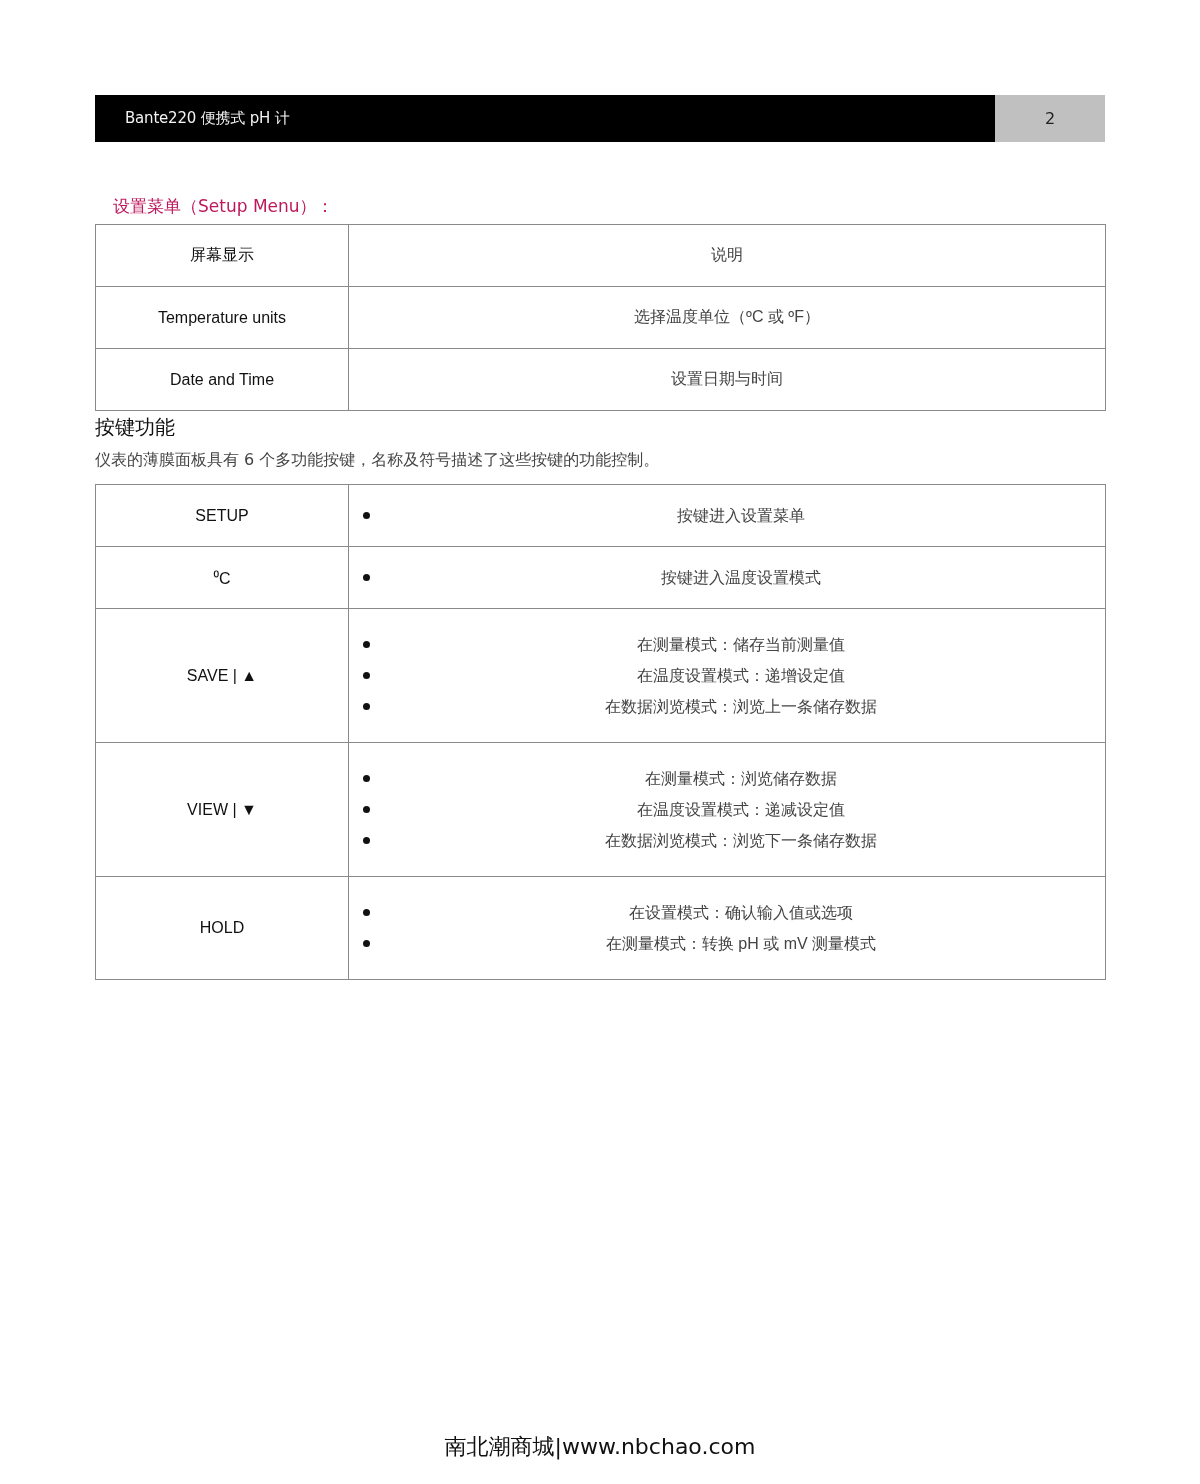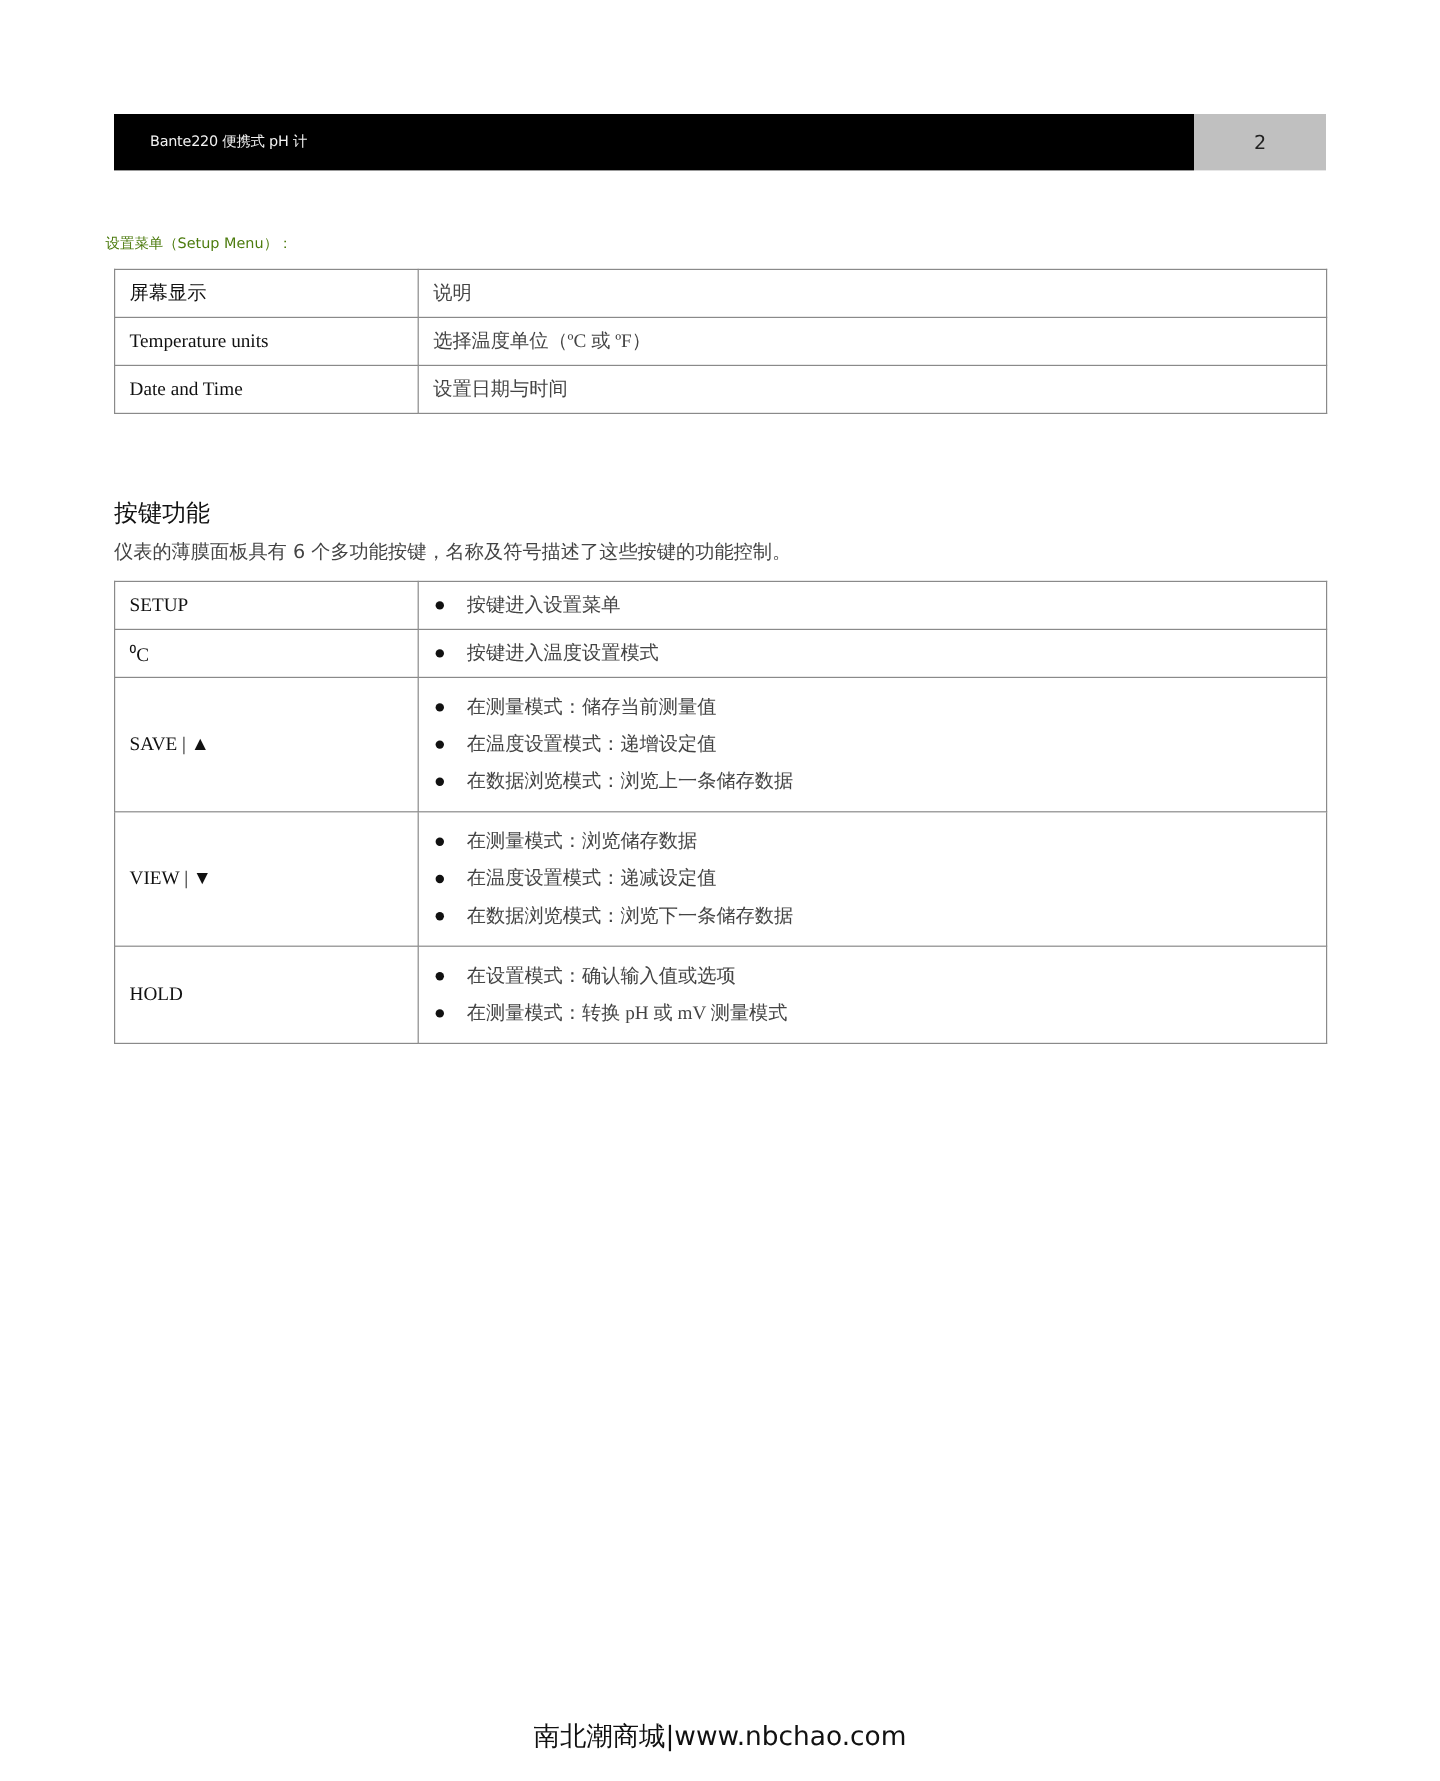--- a/index.html
+++ b/index.html
@@ -10,40 +10,40 @@
     }
     .header-bar {
       position: absolute; left: 95px; top: 95px; width: 1010px; height: 47px;
       display: flex;
     }
     .header-title-box {
       background: #000; width: 900px; height: 47px;
       display: flex; align-items: center;
     }
     .header-title {
-      color: #f2f2f2; font-size: 12px; padding-left: 30px;
+      color: #f2f2f2; font-size: 15px; padding-left: 30px;
       font-family: "DejaVu Sans", sans-serif; letter-spacing: -0.2px;
     }
     .header-page-box {
       background: #c0c0c0; width: 110px; height: 47px;
       display: flex; align-items: center; justify-content: center;
     }
     .header-page { color: #222; font-size: 16px; font-family: "DejaVu Sans", sans-serif; }
 
     .caption {
-      position: absolute; left: 88px; top: 195px; font-size: 12px; color: #4d7c0f;
+      position: absolute; left: 113px; top: 195px; font-size: 17px; color: #be185d;
       font-family: "DejaVu Sans", sans-serif;
     }
     table.doc {
       position: absolute; left: 95px; width: 1011px;
       border-collapse: collapse; table-layout: fixed;
     }
     table.doc td {
-      border: 1px solid #8a8a8a; padding: 1px 12px; font-size: 16px;
-      font-family: Liberation Serif, serif; vertical-align: middle;
+      border: 1px solid #8a8a8a; padding: 12px 12px; font-size: 16px;
+      font-family: Liberation Sans, sans-serif; vertical-align: middle; text-align: center;
     }
     table.doc td.c1 { width: 228px; color: #111; }
     table.doc td.c2 { color: #444; }
     table.doc tr.row38 td { height: 37px; }
     .t1 { top: 224px; }
     .t2 { top: 484px; }
 
     .section-title {
       position: absolute; left: 95px; top: 414px; font-size: 20px; color: #111;
       font-family: "DejaVu Sans", sans-serif; font-weight: normal;

